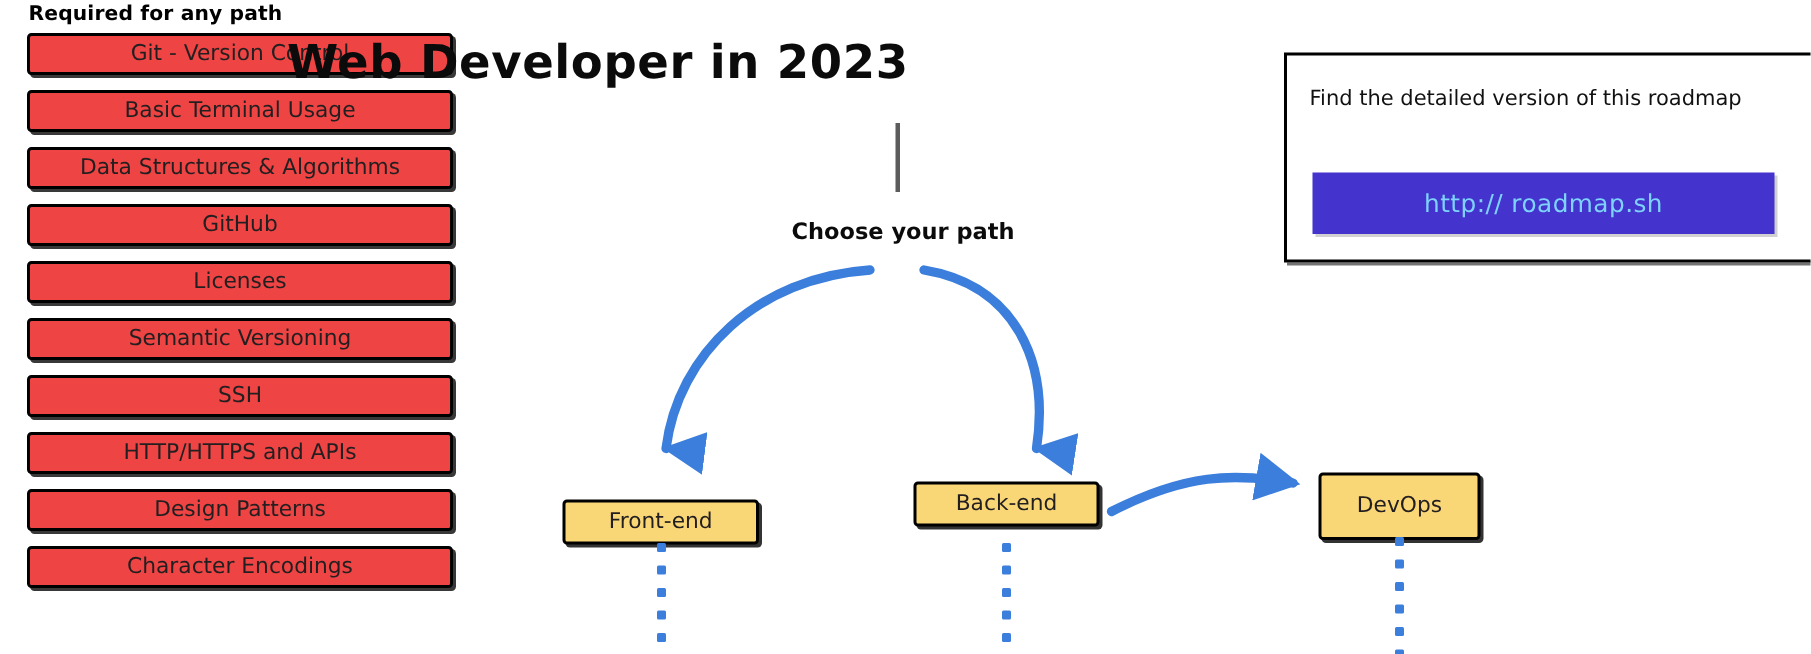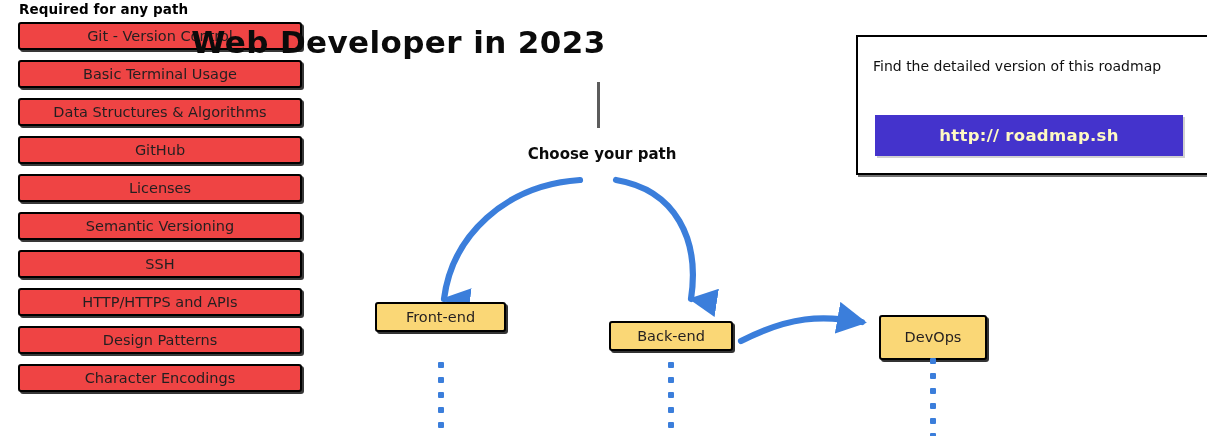--- a/index.html
+++ b/index.html
@@ -119,21 +119,21 @@
     align-items: center;
     justify-content: center;
     box-sizing: border-box;
   }
   .path-box-label {
     font-size: 14.5px;
     color: #231f20;
     white-space: nowrap;
     line-height: 1;
   }
-  #path-box-frontend { left: 375px; top: 302px; width: 131px; height: 30px; }
+  #path-box-frontend { left: 375px; top: 333px; width: 131px; height: 30px; }
   #path-box-backend  { left: 609px; top: 321px; width: 124px; height: 30px; }
   #path-box-devops   { left: 879px; top: 315px; width: 108px; height: 45px; }
 
   
   .dotted-trail {
     position: absolute;
     width: 7px;
     display: flex;
     flex-direction: column;
     align-items: center;
@@ -179,22 +179,22 @@
     width: 308px;
     height: 41px;
     background: #4433cc;
     display: flex;
     align-items: center;
     justify-content: center;
     box-shadow: 2px 2px 0 0 rgba(0,0,0,0.18);
   }
   #info-card-cta-label {
     font-size: 16.5px;
-    font-weight: bold;
-    color: #fef9c3;
+    font-weight: normal;
+    color: #7dd3fc;
     letter-spacing: 0.3px;
     white-space: nowrap;
   }
 </style>
 </head>
 <body>
 
 <section id="required-section">
   <div id="required-heading">Required for any path</div>
 

